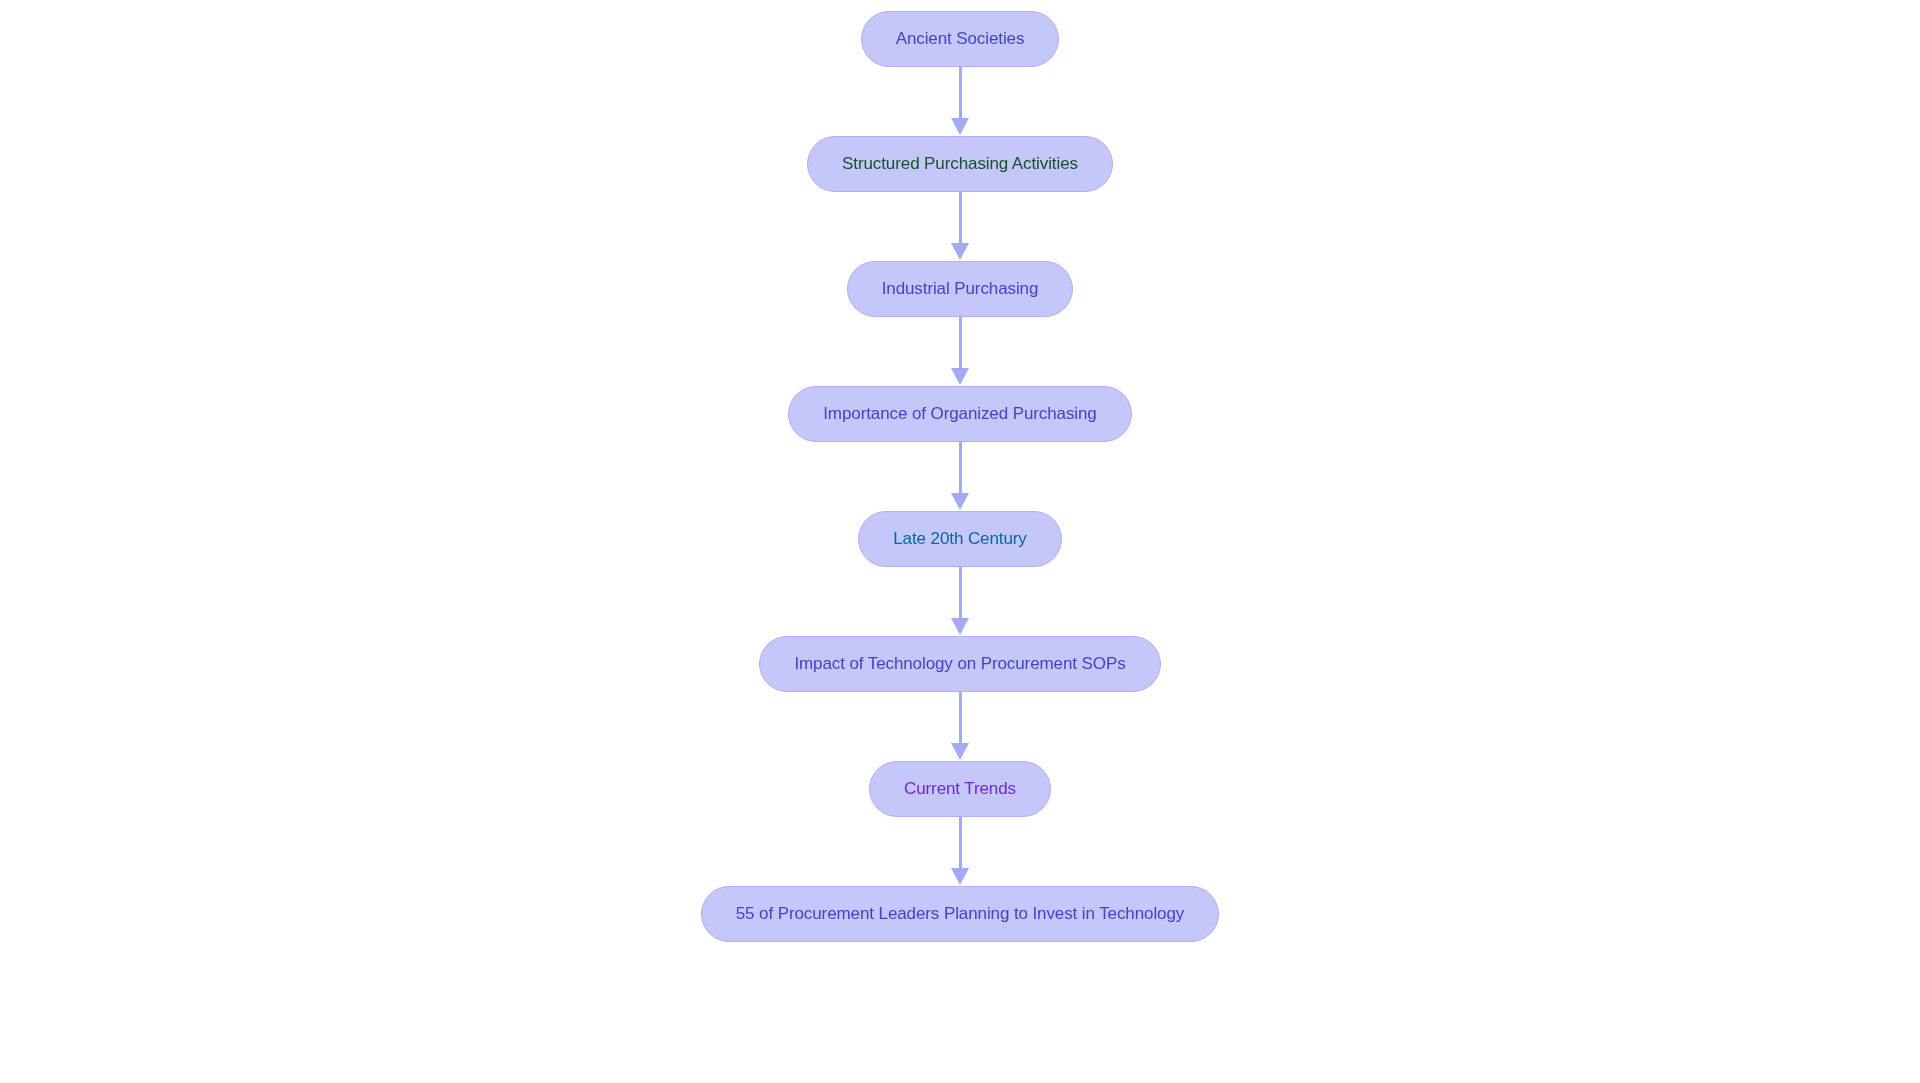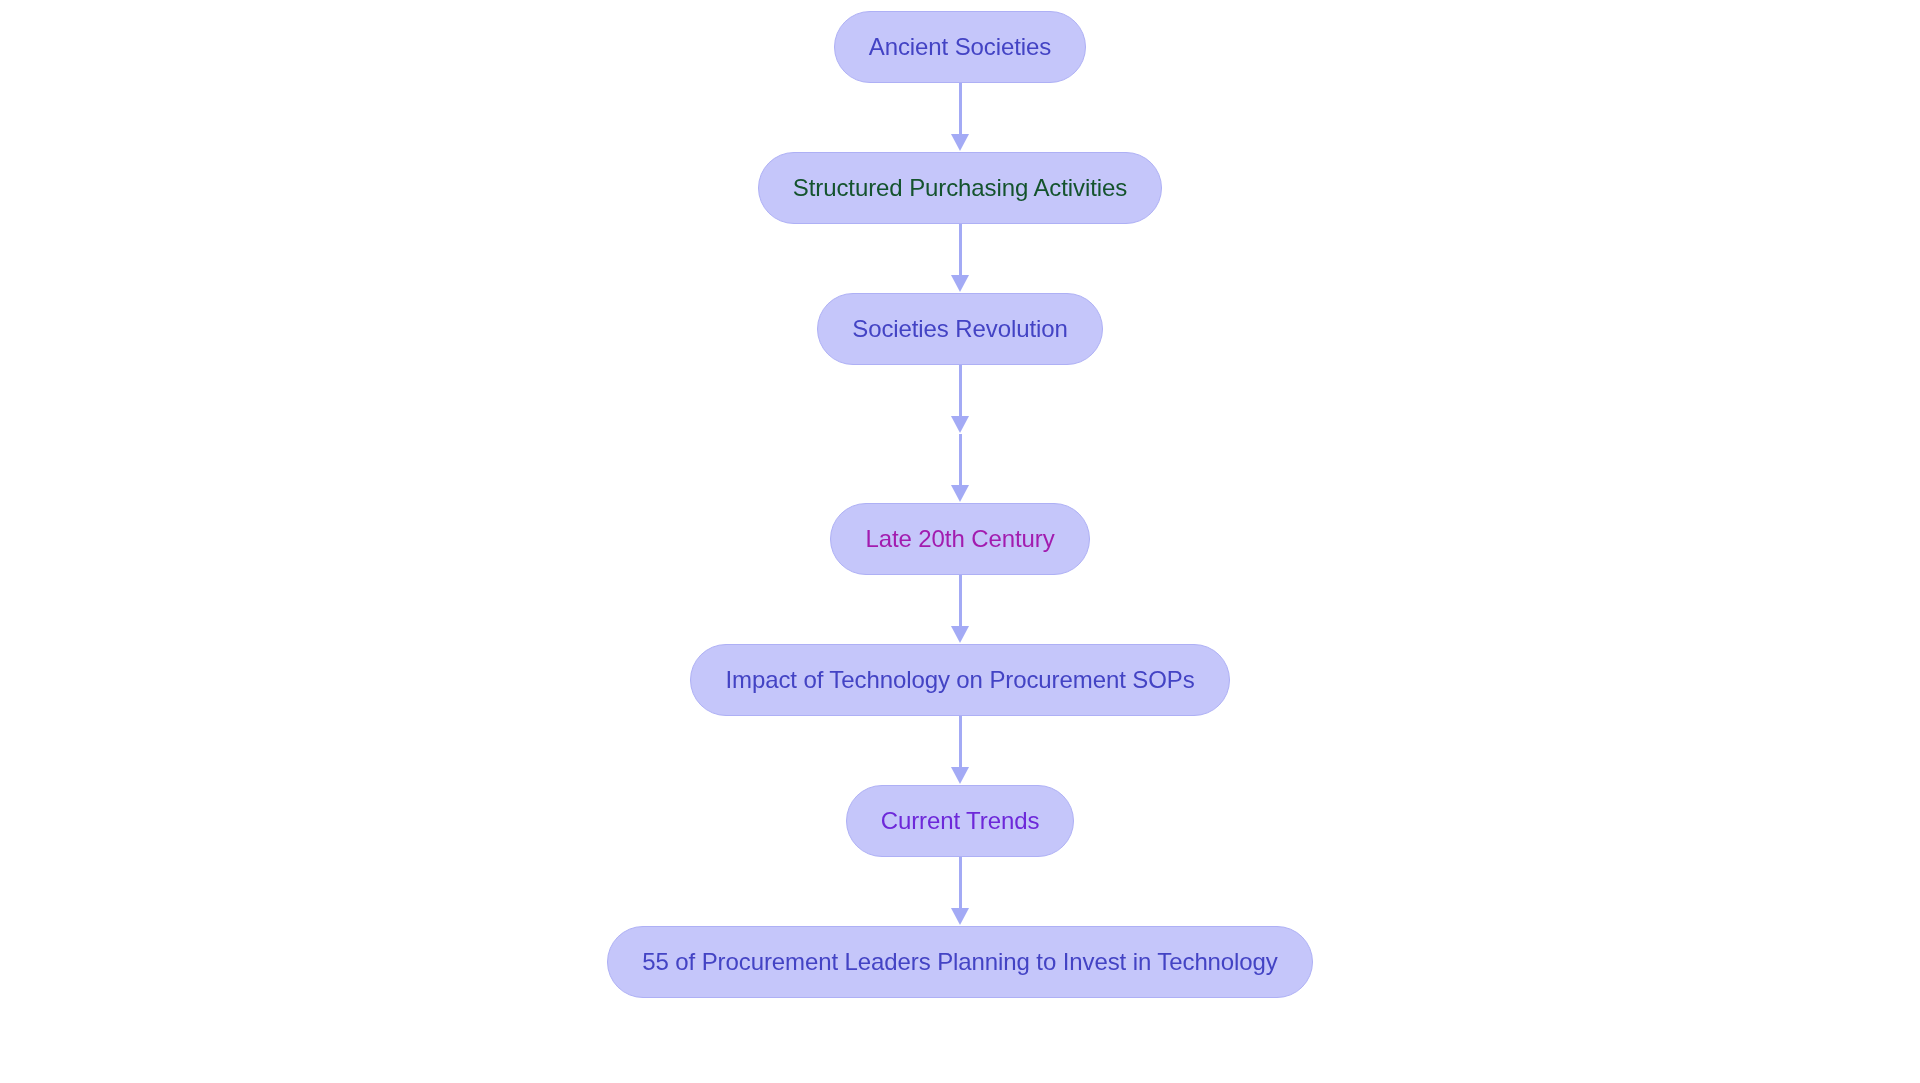--- a/index.html
+++ b/index.html
@@ -34,27 +34,27 @@
 
   .node {
     box-sizing: border-box;
     display: flex;
     align-items: center;
     justify-content: center;
     background: #c5c6fa;
     border: 1px solid #aeb0f5;
     border-radius: 999px;
     color: #4343c4;
-    font-size: 24px;
+    font-size: 17px;
     font-family: "Liberation Sans", sans-serif;
     font-weight: 400;
     letter-spacing: -0.1px;
     white-space: nowrap;
     padding: 4px 34px;
-    height: 72px;
+    height: 56px;
     line-height: 72px;
   }
 
   .node-label {
     display: block;
     pointer-events: none;
   }
 
   .connector {
     position: relative;
@@ -107,35 +107,38 @@
     <div class="node" style="background: rgb(197, 198, 250); border-color: rgb(174, 176, 245); color: #14532d;">
       <span class="node-label">Structured Purchasing Activities</span>
     </div>
 
     <div class="connector">
       <div class="connector-line" style="background: rgb(163, 170, 245);"></div>
       <div class="connector-arrow" style="border-top-color: rgb(163, 170, 245);"></div>
     </div>
 
     <div class="node" style="background: rgb(197, 198, 250); border-color: rgb(174, 176, 245); color: rgb(67, 67, 196);">
-      <span class="node-label">Societies Revolution</span>
+      <span class="node-label">Industrial Purchasing</span>
     </div>
 
     <div class="connector">
       <div class="connector-line" style="background: rgb(163, 170, 245);"></div>
       <div class="connector-arrow" style="border-top-color: rgb(163, 170, 245);"></div>
     </div>
 
+    <div class="node" style="background: rgb(197, 198, 250); border-color: rgb(174, 176, 245); color: rgb(67, 67, 196);">
+      <span class="node-label">Importance of Organized Purchasing</span>
+    </div>
 
     <div class="connector">
       <div class="connector-line" style="background: rgb(163, 170, 245);"></div>
       <div class="connector-arrow" style="border-top-color: rgb(163, 170, 245);"></div>
     </div>
 
-    <div class="node" style="background: rgb(197, 198, 250); border-color: rgb(174, 176, 245); color: #a21caf;">
+    <div class="node" style="background: rgb(197, 198, 250); border-color: rgb(174, 176, 245); color: #0369a1;">
       <span class="node-label">Late 20th Century</span>
     </div>
 
     <div class="connector">
       <div class="connector-line" style="background: rgb(163, 170, 245);"></div>
       <div class="connector-arrow" style="border-top-color: rgb(163, 170, 245);"></div>
     </div>
 
     <div class="node" style="background: rgb(197, 198, 250); border-color: rgb(174, 176, 245); color: rgb(67, 67, 196); justify-content: flex-end;">
       <span class="node-label">Impact of Technology on Procurement SOPs</span>

